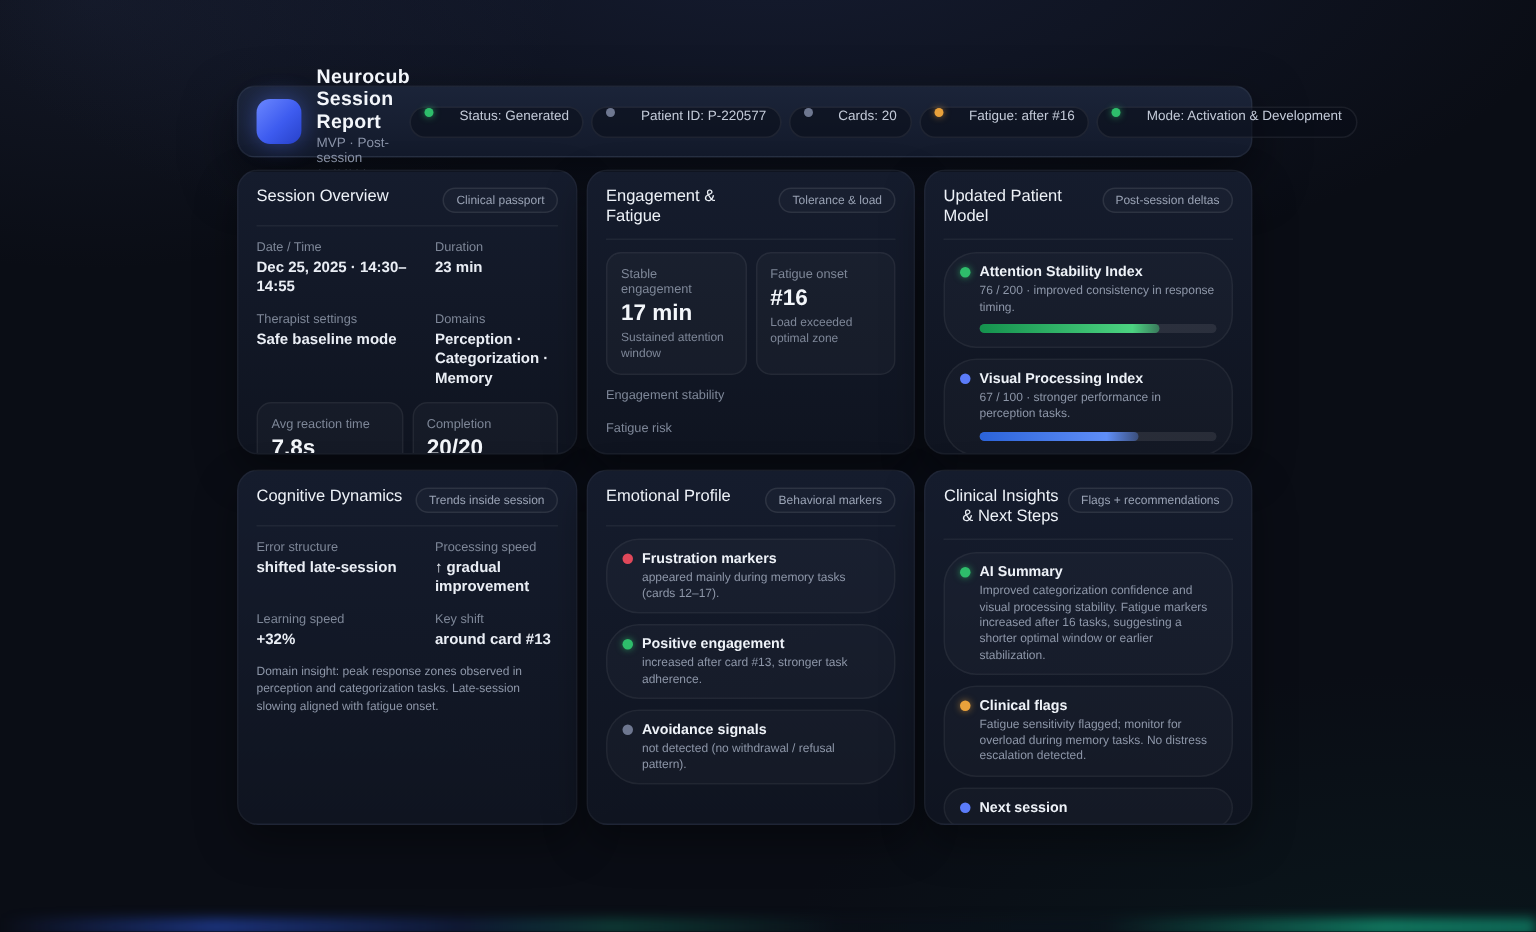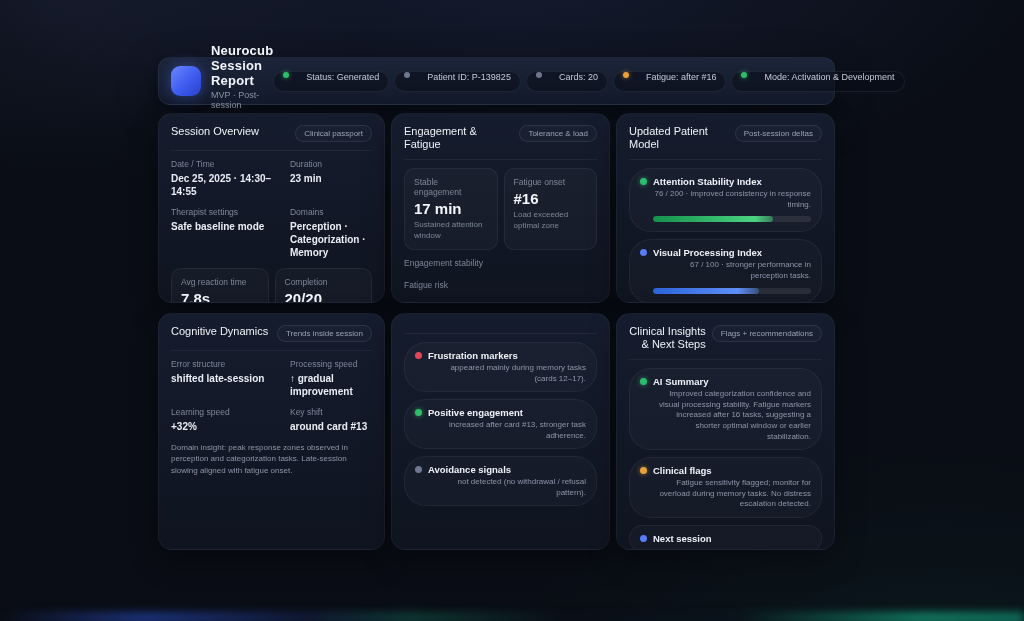--- a/index.html
+++ b/index.html
@@ -96,21 +96,21 @@
   .barlabel { font-size:8.5px; color:#7e8798; margin:8px 0 4px; }
   .track { height:6px; border-radius:99px; background:rgba(255,255,255,.085); overflow:hidden; }
   .fill { height:100%; border-radius:99px; }
   .fill.green  { background:linear-gradient(90deg,#14914d,#4cd381 85%, rgba(76,211,129,.45)); }
   .fill.orange { background:linear-gradient(90deg,#c57d14,#efb23f 85%, rgba(239,178,63,.45)); }
   .fill.blue   { background:linear-gradient(90deg,#2b63d9,#5f8ef7 80%, rgba(95,142,247,.35)); }
   .note { font-size:8px; color:#8d96a8; line-height:1.42; margin-top:9px; }
 
   .mrow {
     background:rgba(255,255,255,.025); border:1px solid rgba(255,255,255,.055);
-    border-radius:22px; padding:7px 10px; margin-bottom:7px;text-align:right;
+    border-radius:22px; padding:7px 10px; margin-bottom:7px;
   }
   .mhead { display:flex; align-items:center; gap:6px; }
   .mhead .dot { width:7px; height:7px; }
   .mtitle { font-size:9.5px; font-weight:bold; color:#eef2f8; }
   .mdesc { font-size:8px; color:#8d96a8; margin:2px 0 0 13px; line-height:1.32; }
   .mbar { margin:6px 0 2px 13px; }
 </style>
 </head>
 <body>
 
@@ -125,21 +125,21 @@
       <div class="htitle">Neurocub Session Report</div>
       <div class="hsub">MVP · Post-session summary</div>
     </div>
     <div class="badges">
       <div class="pill">
         <span class="dot green"></span>
         <span>Status: Generated</span>
       </div>
       <div class="pill">
         <span class="dot gray"></span>
-        <span>Patient ID: P-139825</span>
+        <span>Patient ID: P-220577</span>
       </div>
       <div class="pill">
         <span class="dot gray"></span>
         <span>Cards: 20</span>
       </div>
       <div class="pill">
         <span class="dot orange"></span>
         <span>Fatigue: after #16</span>
       </div>
       <div class="pill">
@@ -268,20 +268,24 @@
         </div>
         <div>
           <div class="flabel">Key shift</div>
           <div class="fvalue">around card #13</div>
         </div>
       </div>
       <div class="note">Domain insight: peak response zones observed in perception and categorization tasks. Late-session slowing aligned with fatigue onset.</div>
     </div>
 
     <div class="card">
+      <div class="chead">
+        <div class="ctitle">Emotional Profile</div>
+        <div class="cbadge">Behavioral markers</div>
+      </div>
       <div class="divider"></div>
       <div class="mrow">
         <div class="mhead">
           <span class="dot red"></span>
           <span class="mtitle">Frustration markers</span>
         </div>
         <div class="mdesc">appeared mainly during memory tasks (cards 12–17).</div>
       </div>
       <div class="mrow">
         <div class="mhead">

